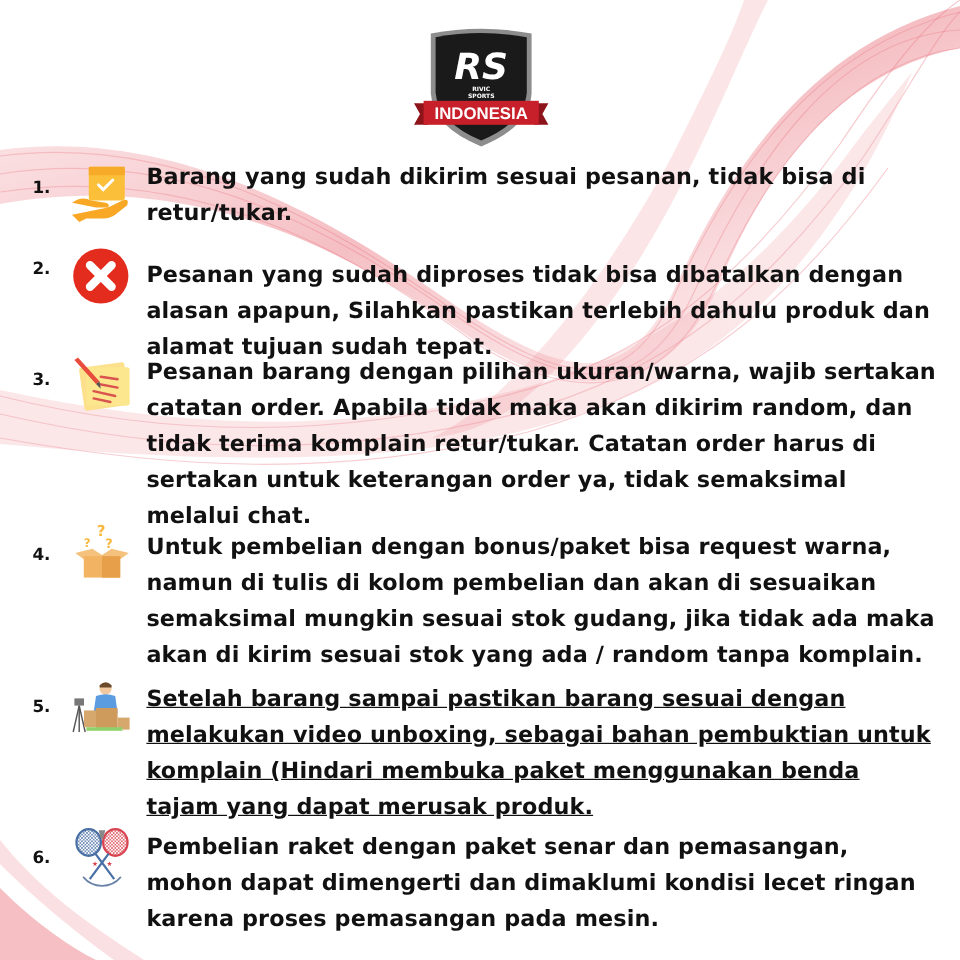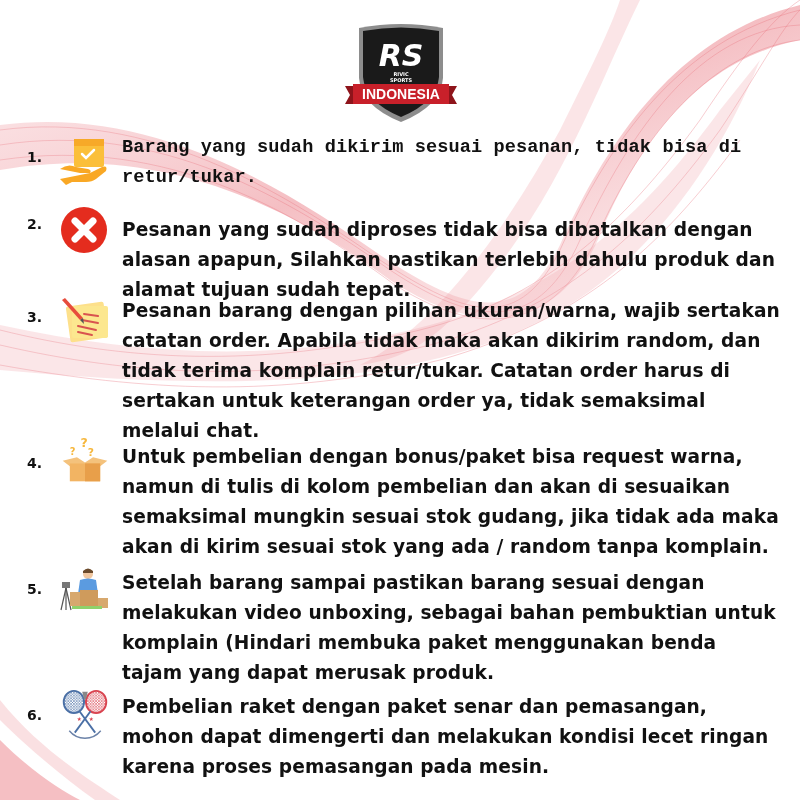--- a/index.html
+++ b/index.html
@@ -55,21 +55,21 @@
 <div class="rules">
 
   <div class="rule" style="top:133px;">
     <span class="num" style="top:16px;">1.</span>
     <svg class="icon" style="top:4px;" viewBox="0 0 54 50">
       <rect x="16" y="2" width="30" height="28" rx="2" fill="#fbbf3a"></rect>
       <rect x="16" y="2" width="30" height="7" fill="#f7a928"></rect>
       <path d="M24,17 l4,4 l8,-8" stroke="#fff" stroke-width="2.5" fill="none" stroke-linecap="round"></path>
       <path d="M2,32 Q10,26 18,30 L30,32 Q34,33 32,36 L22,36 M32,36 L44,30 Q50,28 48,34 L38,42 Q34,45 28,45 L14,45 L8,48 L2,42 Z" fill="#f9a825"></path>
     </svg>
-    <div class="text" style="top:0;font-family:Liberation Mono, monospace;">Barang yang sudah dikirim sesuai pesanan, tidak bisa di retur/tukar.</div>
+    <div class="text" style="top:0;">Barang yang sudah dikirim sesuai pesanan, tidak bisa di retur/tukar.</div>
   </div>
 
   <div class="rule" style="top:203px;">
     <span class="num" style="top:13px;">2.</span>
     <svg class="icon" style="top:2px;" viewBox="0 0 54 50">
       <circle cx="26" cy="25" r="23" fill="#e42c1e"></circle>
       <path d="M17,16 L35,34 M35,16 L17,34" stroke="#ffffff" stroke-width="7" stroke-linecap="round"></path>
     </svg>
     <div class="text" style="top:12px;">Pesanan yang sudah diproses tidak bisa dibatalkan dengan alasan apapun, Silahkan pastikan terlebih dahulu produk dan alamat tujuan sudah tepat.</div>
   </div>
@@ -114,21 +114,21 @@
         </g>
       <rect x="4" y="14" width="8" height="6" fill="#777"></rect>
       <circle cx="30" cy="6" r="5" fill="#f1c7a0"></circle>
       <path d="M25,3 Q30,-2 35,3 L35,5 L25,5 Z" fill="#6b4a2b"></path>
       <path d="M22,12 Q30,9 38,12 L40,26 L20,26 Z" fill="#5b9be0"></path>
       <rect x="12" y="24" width="12" height="14" fill="#d7a86e"></rect>
       <rect x="22" y="22" width="18" height="18" fill="#cf9b5c"></rect>
       <rect x="40" y="30" width="10" height="10" fill="#d7a86e"></rect>
       <rect x="14" y="38" width="30" height="3" fill="#8fd16a"></rect>
     </svg>
-    <div class="text" style="top:0;">Setelah barang sampai pastikan barang sesuai dengan melakukan video unboxing, sebagai bahan pembuktian untuk komplain (Hindari membuka paket menggunakan benda tajam yang dapat merusak produk.</div>
+    <div class="text" style="top:0;text-decoration:underline;">Setelah barang sampai pastikan barang sesuai dengan melakukan video unboxing, sebagai bahan pembuktian untuk komplain (Hindari membuka paket menggunakan benda tajam yang dapat merusak produk.</div>
   </div>
 
   <div class="rule" style="top:692px;">
     <span class="num" style="top:15px;">6.</span>
     <svg class="icon" style="top:-2px;" viewBox="0 0 54 54">
       <defs>
         <pattern id="netB" width="3" height="3" patternUnits="userSpaceOnUse">
             <path d="M0,0 L3,3 M3,0 L0,3" stroke="#4a6fa5" stroke-width="0.6"></path>
           </pattern>
         <pattern id="netR" width="3" height="3" patternUnits="userSpaceOnUse">
@@ -137,16 +137,16 @@
       </defs>
       <path d="M10,44 A22,22 0 0 0 44,44" stroke="#6b82a8" stroke-width="1.5" fill="none"></path>
       <ellipse cx="15" cy="13" rx="11" ry="12" fill="url(#netB)" stroke="#4a6fa5" stroke-width="2"></ellipse>
       <ellipse cx="39" cy="13" rx="11" ry="12" fill="url(#netR)" stroke="#d9434f" stroke-width="2"></ellipse>
       <line x1="21" y1="23" x2="38" y2="46" stroke="#4a6fa5" stroke-width="2"></line>
       <line x1="33" y1="23" x2="16" y2="46" stroke="#4a6fa5" stroke-width="2"></line>
       <path d="M24,2 L30,2 L28,10 L26,10 Z" fill="#888"></path>
       <text x="18" y="34" font-size="6" fill="#d9434f">★</text>
       <text x="31" y="34" font-size="6" fill="#d9434f">★</text>
     </svg>
-    <div class="text" style="top:0;">Pembelian raket dengan paket senar dan pemasangan, mohon dapat dimengerti dan melakukan kondisi lecet ringan karena proses pemasangan pada mesin.</div>
+    <div class="text" style="top:0;">Pembelian raket dengan paket senar dan pemasangan, mohon dapat dimengerti dan dimaklumi kondisi lecet ringan karena proses pemasangan pada mesin.</div>
   </div>
 
 </div>
 
 </body></html>

